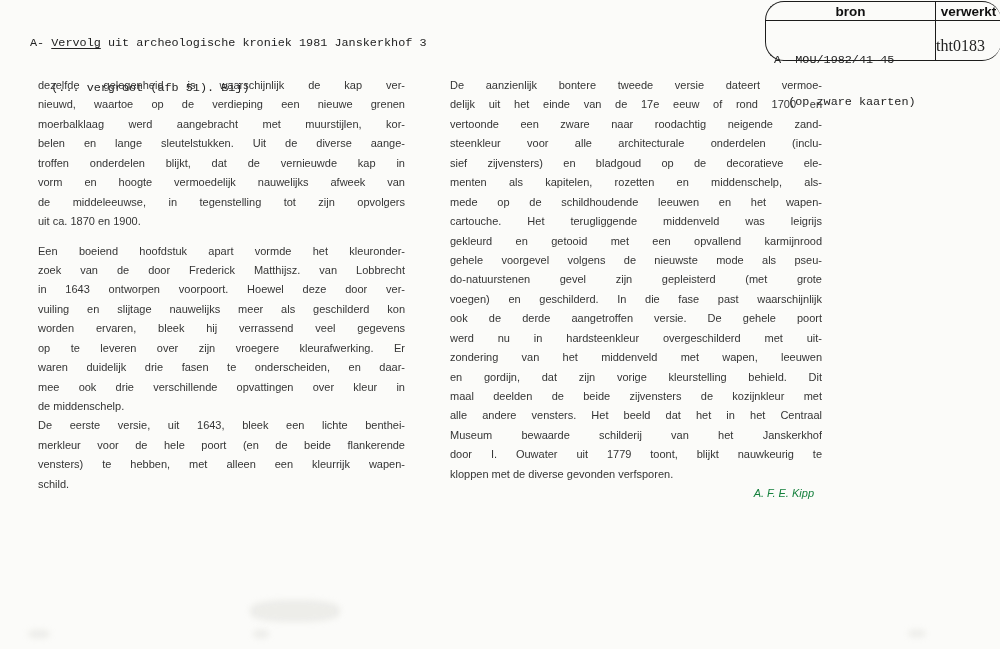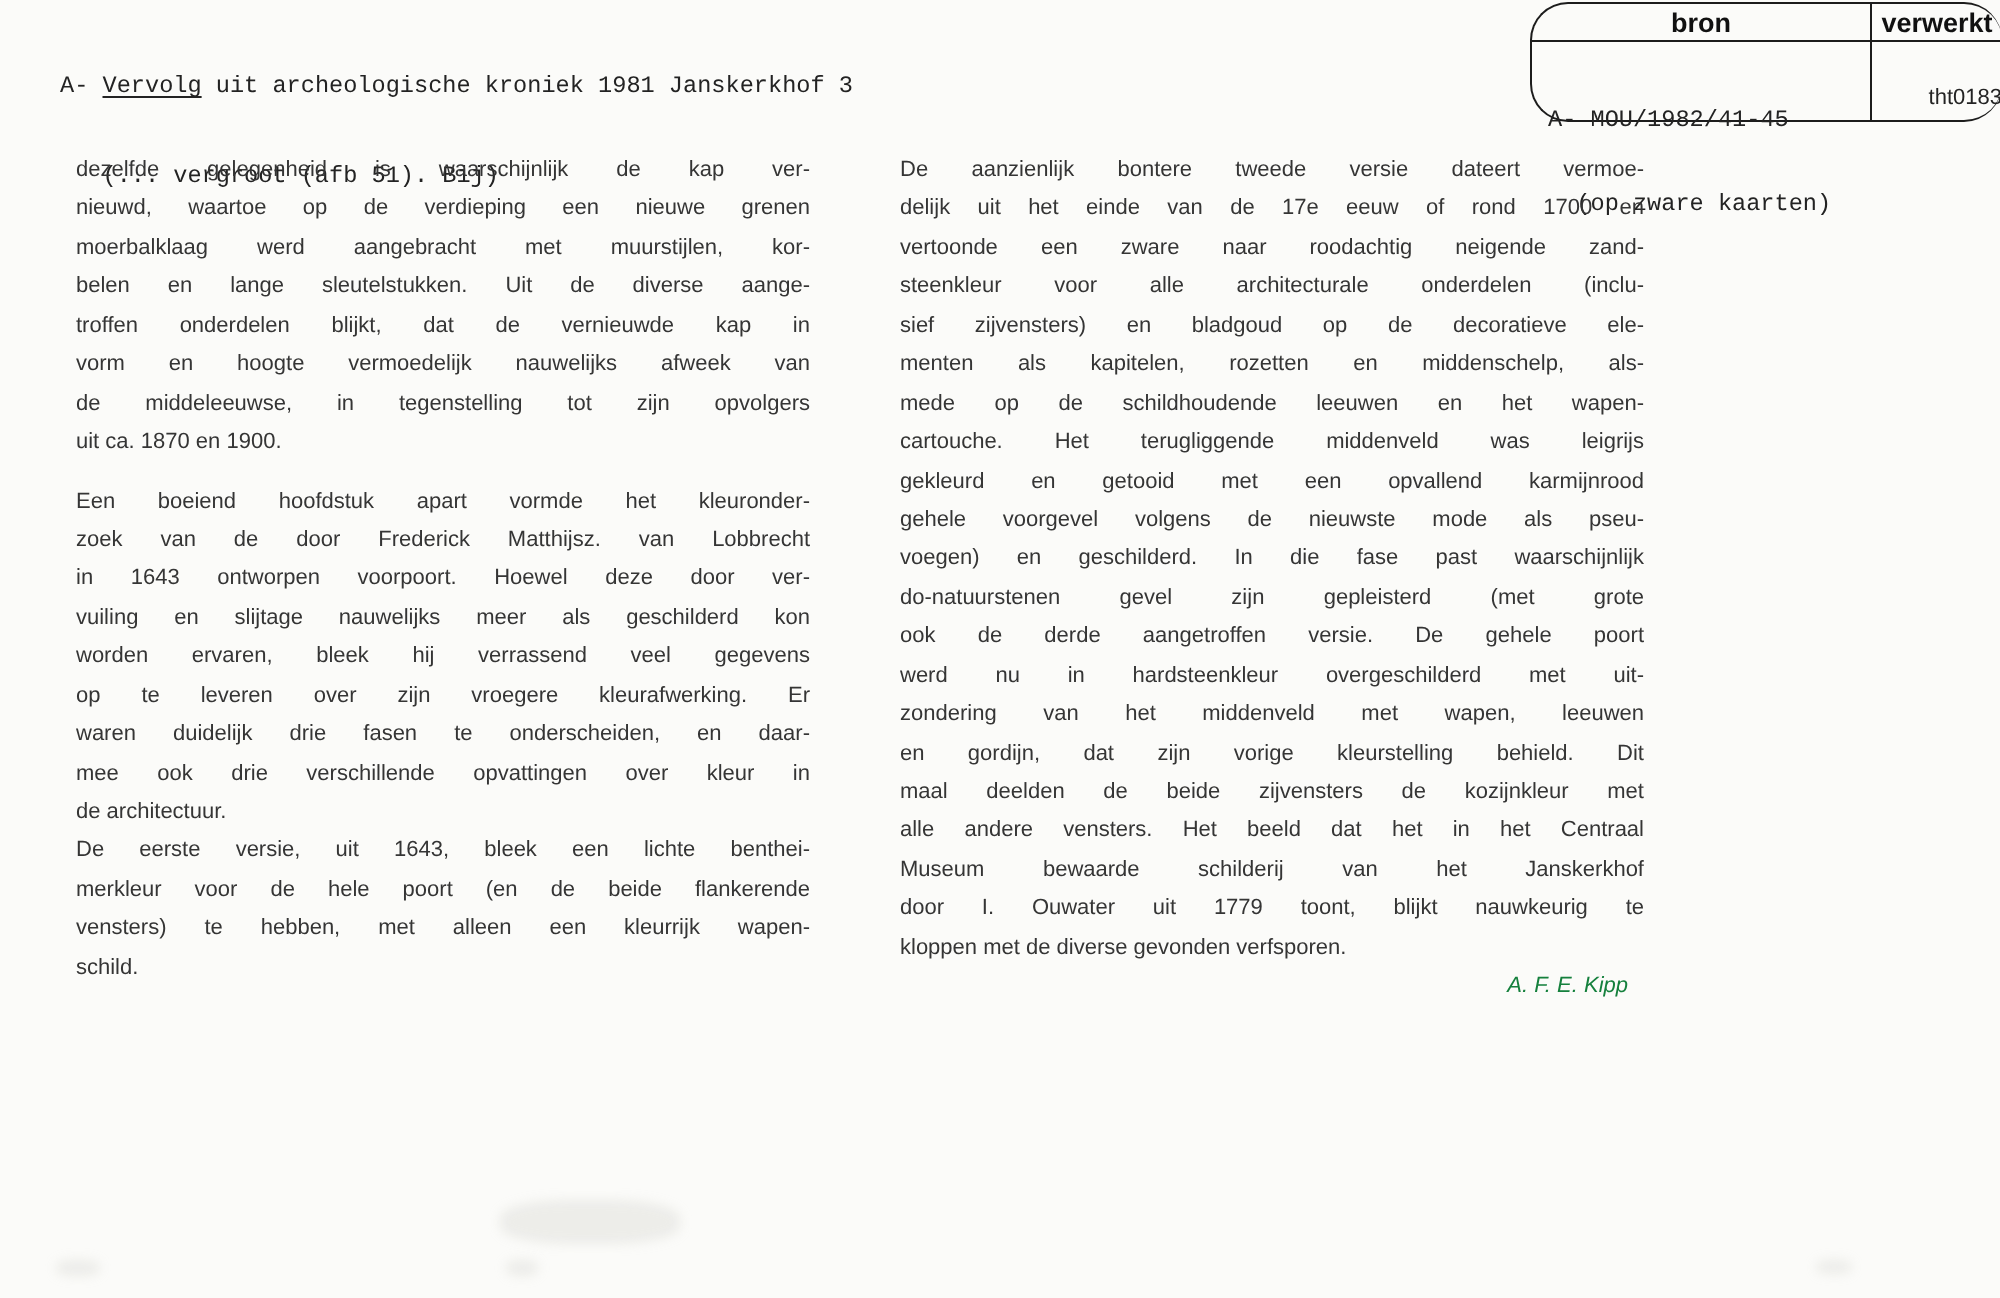--- a/index.html
+++ b/index.html
@@ -44,23 +44,23 @@
     text-align: center; padding: 2px 0 1px 0; line-height: 15px;
   }
   .rt-bodyrow { height: 39px; }
   .rt-bron {
     font-family: "Liberation Mono", "DejaVu Sans Mono", monospace;
     font-size: 11.8px; line-height: 14px; padding: 4px 0 0 8px;
     white-space: pre; color: #232323;
   }
   .rt-bron .indent { padding-left: 2ch; }
   .rt-verwerkt {
-    font-family: Liberation Sans, sans-serif;
-    font-size: 11px; color: #232323;
-    display: flex; align-items: flex-end; justify-content: flex-end;
+    font-family: Liberation Serif, serif;
+    font-size: 16px; color: #232323;
+    display: flex; align-items: flex-end; justify-content: flex-start;
     padding-bottom: 5px;
   }
 
   
   .col {
     position: absolute; top: 76px;
     color: #353535;
     font-size: 11px; line-height: 19.45px;
   }
   .col-left  { left: 38px;  width: 367px; }
@@ -126,21 +126,21 @@
       </div>
     <div class="para gap">
         <div class="tl">Een boeiend hoofdstuk apart vormde het kleuronder-</div>
         <div class="tl">zoek van de door Frederick Matthijsz. van Lobbrecht</div>
         <div class="tl">in 1643 ontworpen voorpoort. Hoewel deze door ver-</div>
         <div class="tl">vuiling en slijtage nauwelijks meer als geschilderd kon</div>
         <div class="tl">worden ervaren, bleek hij verrassend veel gegevens</div>
         <div class="tl">op te leveren over zijn vroegere kleurafwerking. Er</div>
         <div class="tl">waren duidelijk drie fasen te onderscheiden, en daar-</div>
         <div class="tl">mee ook drie verschillende opvattingen over kleur in</div>
-        <div class="tl tl-last">de architectuur.</div>
+        <div class="tl tl-last">de middenschelp.</div>
       </div>
     <div class="para">
         <div class="tl">De eerste versie, uit 1643, bleek een lichte benthei-</div>
         <div class="tl">merkleur voor de hele poort (en de beide flankerende</div>
         <div class="tl">vensters) te hebben, met alleen een kleurrijk wapen-</div>
         <div class="tl tl-last">schild.</div>
       </div>
   </div>
 
   <div class="col col-right">
@@ -148,22 +148,22 @@
         <div class="tl">De aanzienlijk bontere tweede versie dateert vermoe-</div>
         <div class="tl">delijk uit het einde van de 17e eeuw of rond 1700 en</div>
         <div class="tl">vertoonde een zware naar roodachtig neigende zand-</div>
         <div class="tl">steenkleur voor alle architecturale onderdelen (inclu-</div>
         <div class="tl">sief zijvensters) en bladgoud op de decoratieve ele-</div>
         <div class="tl">menten als kapitelen, rozetten en middenschelp, als-</div>
         <div class="tl">mede op de schildhoudende leeuwen en het wapen-</div>
         <div class="tl">cartouche. Het terugliggende middenveld was leigrijs</div>
         <div class="tl">gekleurd en getooid met een opvallend karmijnrood</div>
         <div class="tl">gehele voorgevel volgens de nieuwste mode als pseu-</div>
+        <div class="tl">do-natuurstenen gevel zijn gepleisterd (met grote</div>
         <div class="tl">voegen) en geschilderd. In die fase past waarschijnlijk</div>
-        <div class="tl">do-natuurstenen gevel zijn gepleisterd (met grote</div>
         <div class="tl">ook de derde aangetroffen versie. De gehele poort</div>
         <div class="tl">werd nu in hardsteenkleur overgeschilderd met uit-</div>
         <div class="tl">zondering van het middenveld met wapen, leeuwen</div>
         <div class="tl">en gordijn, dat zijn vorige kleurstelling behield. Dit</div>
         <div class="tl">maal deelden de beide zijvensters de kozijnkleur met</div>
         <div class="tl">alle andere vensters. Het beeld dat het in het Centraal</div>
         <div class="tl">Museum bewaarde schilderij van het Janskerkhof</div>
         <div class="tl">door I. Ouwater uit 1779 toont, blijkt nauwkeurig te</div>
         <div class="tl tl-last">kloppen met de diverse gevonden verfsporen.</div>
       </div>

